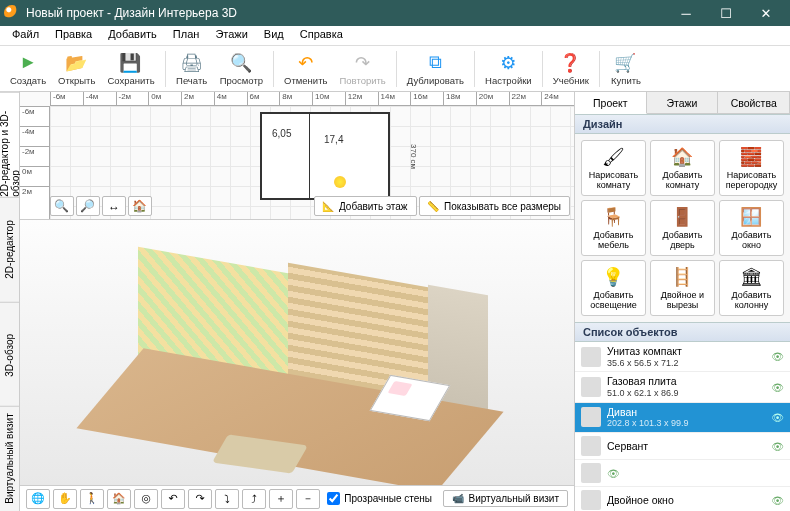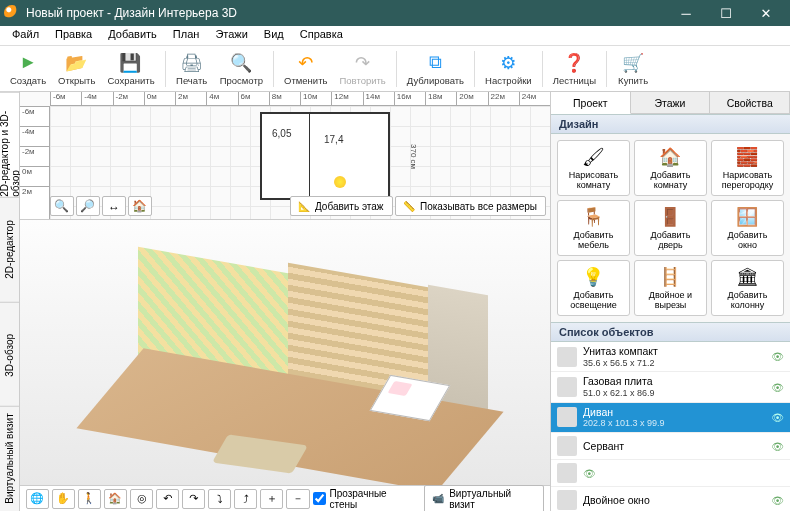--- a/index.html
+++ b/index.html
@@ -58,21 +58,21 @@
 .bed { position: absolute; left: 310px; top: 150px; width: 60px; height: 36px; background: #fff; border: 1px solid #bbb; transform: skew(-30deg, 10deg); }
 .bed::after { content: ""; position: absolute; left: 6px; top: 4px; width: 18px; height: 12px; background: #ffd9e2; border-radius: 2px; }
 .sofa { position: absolute; left: 150px; top: 210px; width: 80px; height: 28px; background: #d9cba8; border-radius: 4px; transform: skew(-30deg, 8deg); }
 
 .bottombar { height: 26px; background: #fff; border-top: 1px solid #ccc; display: flex; align-items: center; gap: 3px; padding: 0 6px; }
 .bottombar .bbtn { width: 24px; height: 20px; background: #fff; border: 1px solid #bbb; border-radius: 2px; display: flex; align-items: center; justify-content: center; font-size: 11px; cursor: pointer; }
 .bottombar .chk { margin-left: auto; display: flex; align-items: center; font-size: 10px; gap: 4px; }
 .bottombar .vbtn { margin-left: 8px; background: #fff; border: 1px solid #bbb; border-radius: 2px; padding: 2px 8px; font-size: 10px; display: flex; align-items: center; gap: 4px; cursor: pointer; }
 
 
-.right { width: 240px; background: #f7f7f7; border-left: 1px solid #ccc; display: flex; flex-direction: column; }
+.right { width: 216px; background: #f7f7f7; border-left: 1px solid #ccc; display: flex; flex-direction: column; }
 .rtabs { height: 22px; display: flex; border-bottom: 1px solid #ccc; }
 .rtab { flex: 1; display: flex; align-items: center; justify-content: center; font-size: 10.5px; background: #eee; border-right: 1px solid #ccc; cursor: pointer; }
 .rtab.active { background: #fff; border-bottom: 1px solid #fff; margin-bottom: -1px; }
 .sect-h { background: linear-gradient(#e8eef6, #d6e0ee); border-top: 1px solid #bcc; border-bottom: 1px solid #bcc; padding: 3px 8px; font-weight: bold; font-size: 11px; color: #2a3a55; }
 .tiles { display: grid; grid-template-columns: repeat(3, 1fr); gap: 4px; padding: 6px; }
 .tile { background: #fff; border: 1px solid #ccc; border-radius: 3px; height: 56px; display: flex; flex-direction: column; align-items: center; justify-content: center; font-size: 9px; text-align: center; padding: 2px; cursor: pointer; }
 .tile .tico { width: 22px; height: 22px; margin-bottom: 2px; display: flex; align-items: center; justify-content: center; }
 .objlist { flex: 1; overflow: auto; background: #fff; }
 .obj { display: flex; align-items: center; padding: 3px 6px; gap: 6px; border-bottom: 1px solid #eee; cursor: pointer; }
 .obj.sel { background: #2293d4; color: #fff; }
@@ -161,21 +161,21 @@
       <div class="ico">
         <span style="font-size:18px;color:#2196f3">⚙</span>
       </div>
       <div>Настройки</div>
     </div>
     <div class="tsep"></div>
     <div class="tbtn">
       <div class="ico">
         <span style="font-size:18px;color:#1976d2">❓</span>
       </div>
-      <div>Лестницы</div>
+      <div>Учебник</div>
     </div>
     <div class="tsep"></div>
     <div class="tbtn">
       <div class="ico">
         <span style="font-size:18px;color:#ff9800">🛒</span>
       </div>
       <div>Купить</div>
     </div>
   </div>
 

